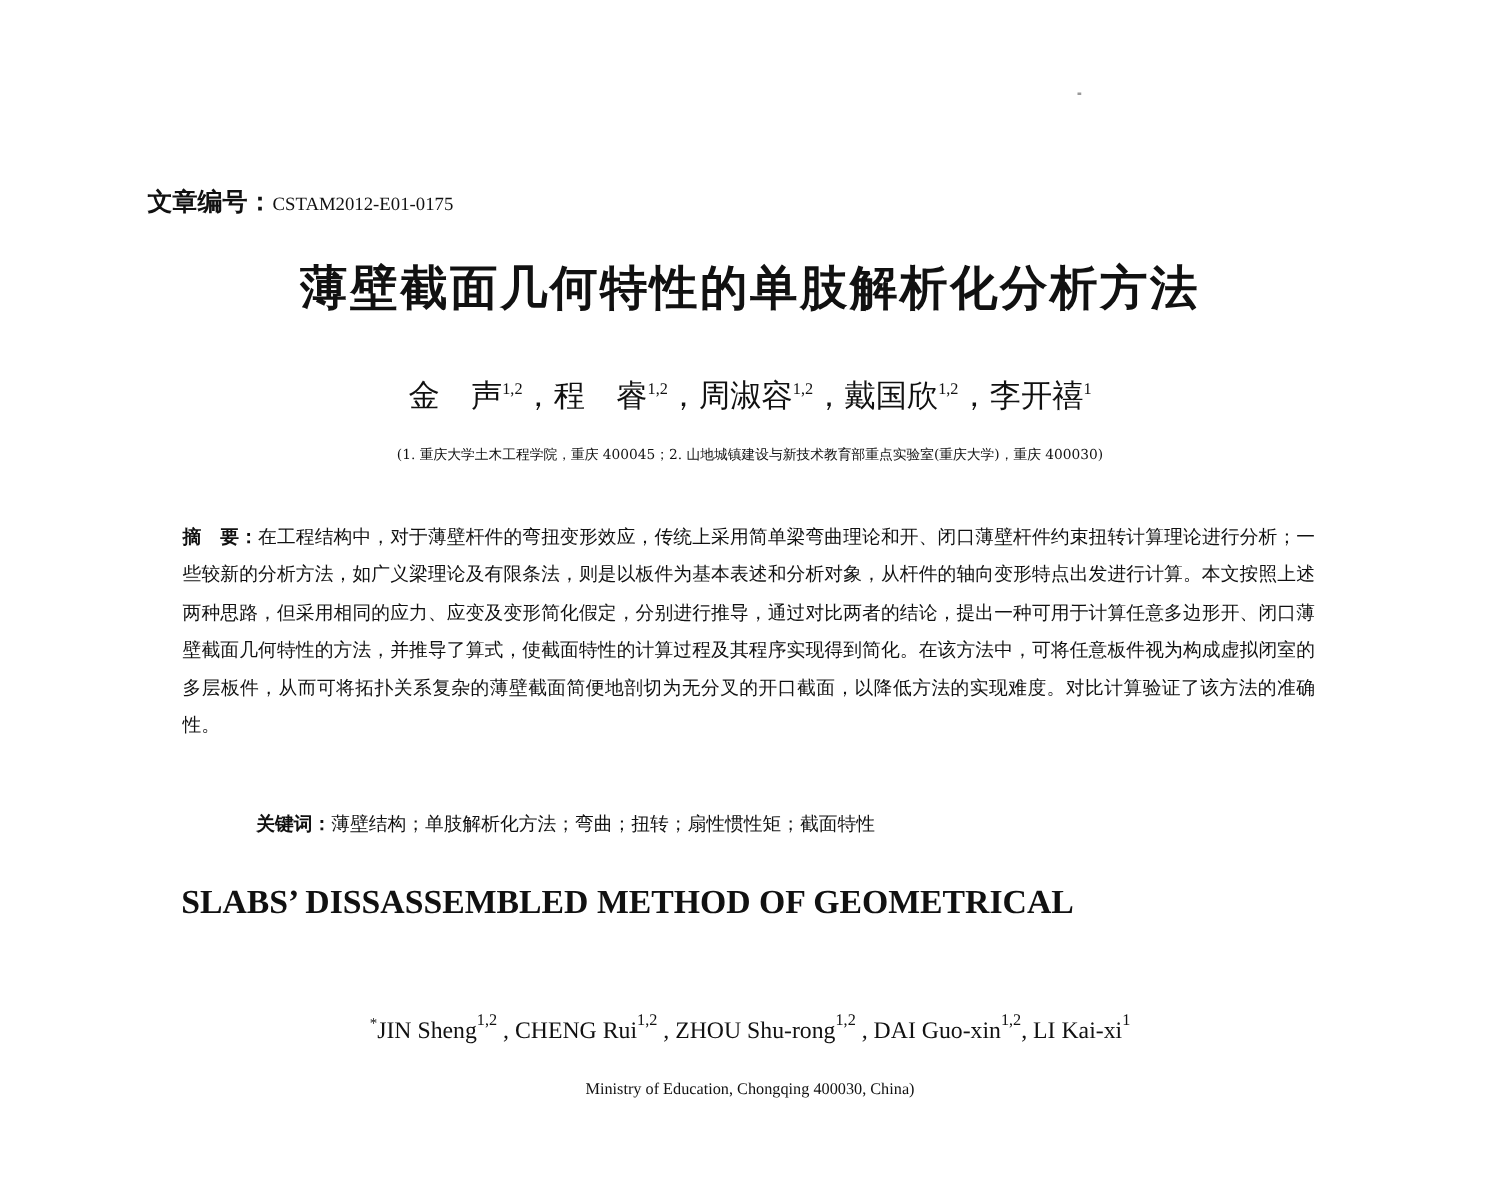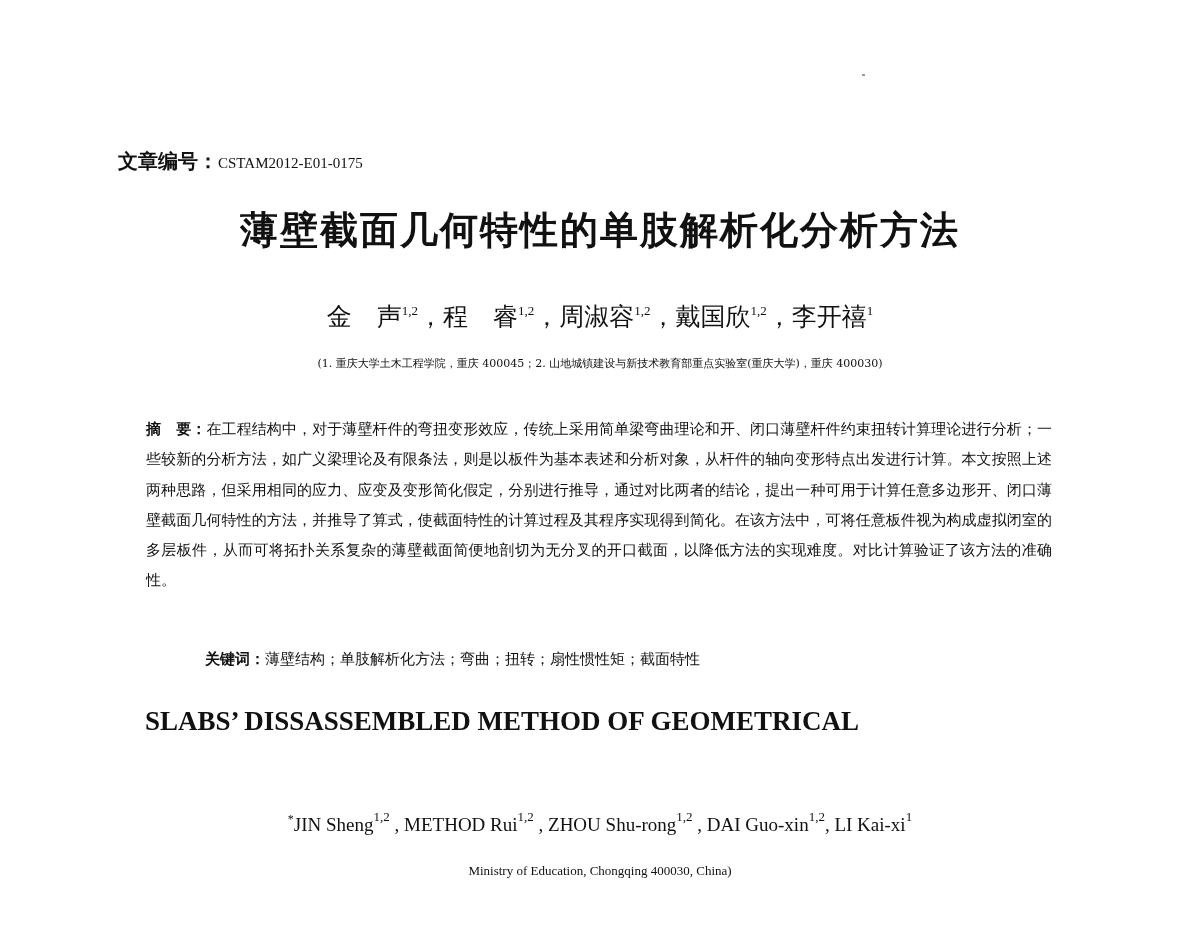--- a/index.html
+++ b/index.html
@@ -158,18 +158,18 @@
 
 <div class="keywords">
   <span class="label">关键词：</span><span>薄壁结构；单肢解析化方法；弯曲；扭转；扇性惯性矩；截面特性</span>
 </div>
 
 <div class="en-title">
   <div>SLABS’ DISSASSEMBLED METHOD OF GEOMETRICAL</div>
 </div>
 
 <div class="en-authors">
-  <span class="star">*</span><span>JIN Sheng</span><sup>1,2</sup><span> , </span><span>METHOD Rui</span><sup>1,2</sup><span> , </span><span>ZHOU Shu-rong</span><sup>1,2</sup><span> , </span><span>DAI Guo-xin</span><sup>1,2</sup><span>, </span><span>LI Kai-xi</span><sup>1</sup>
+  <span class="star">*</span><span>JIN Sheng</span><sup>1,2</sup><span> , </span><span>CHENG Rui</span><sup>1,2</sup><span> , </span><span>ZHOU Shu-rong</span><sup>1,2</sup><span> , </span><span>DAI Guo-xin</span><sup>1,2</sup><span>, </span><span>LI Kai-xi</span><sup>1</sup>
 </div>
 
 <div class="en-affil">
   <div>Ministry of Education, Chongqing 400030, China)</div>
 </div>
 
 </body></html>

